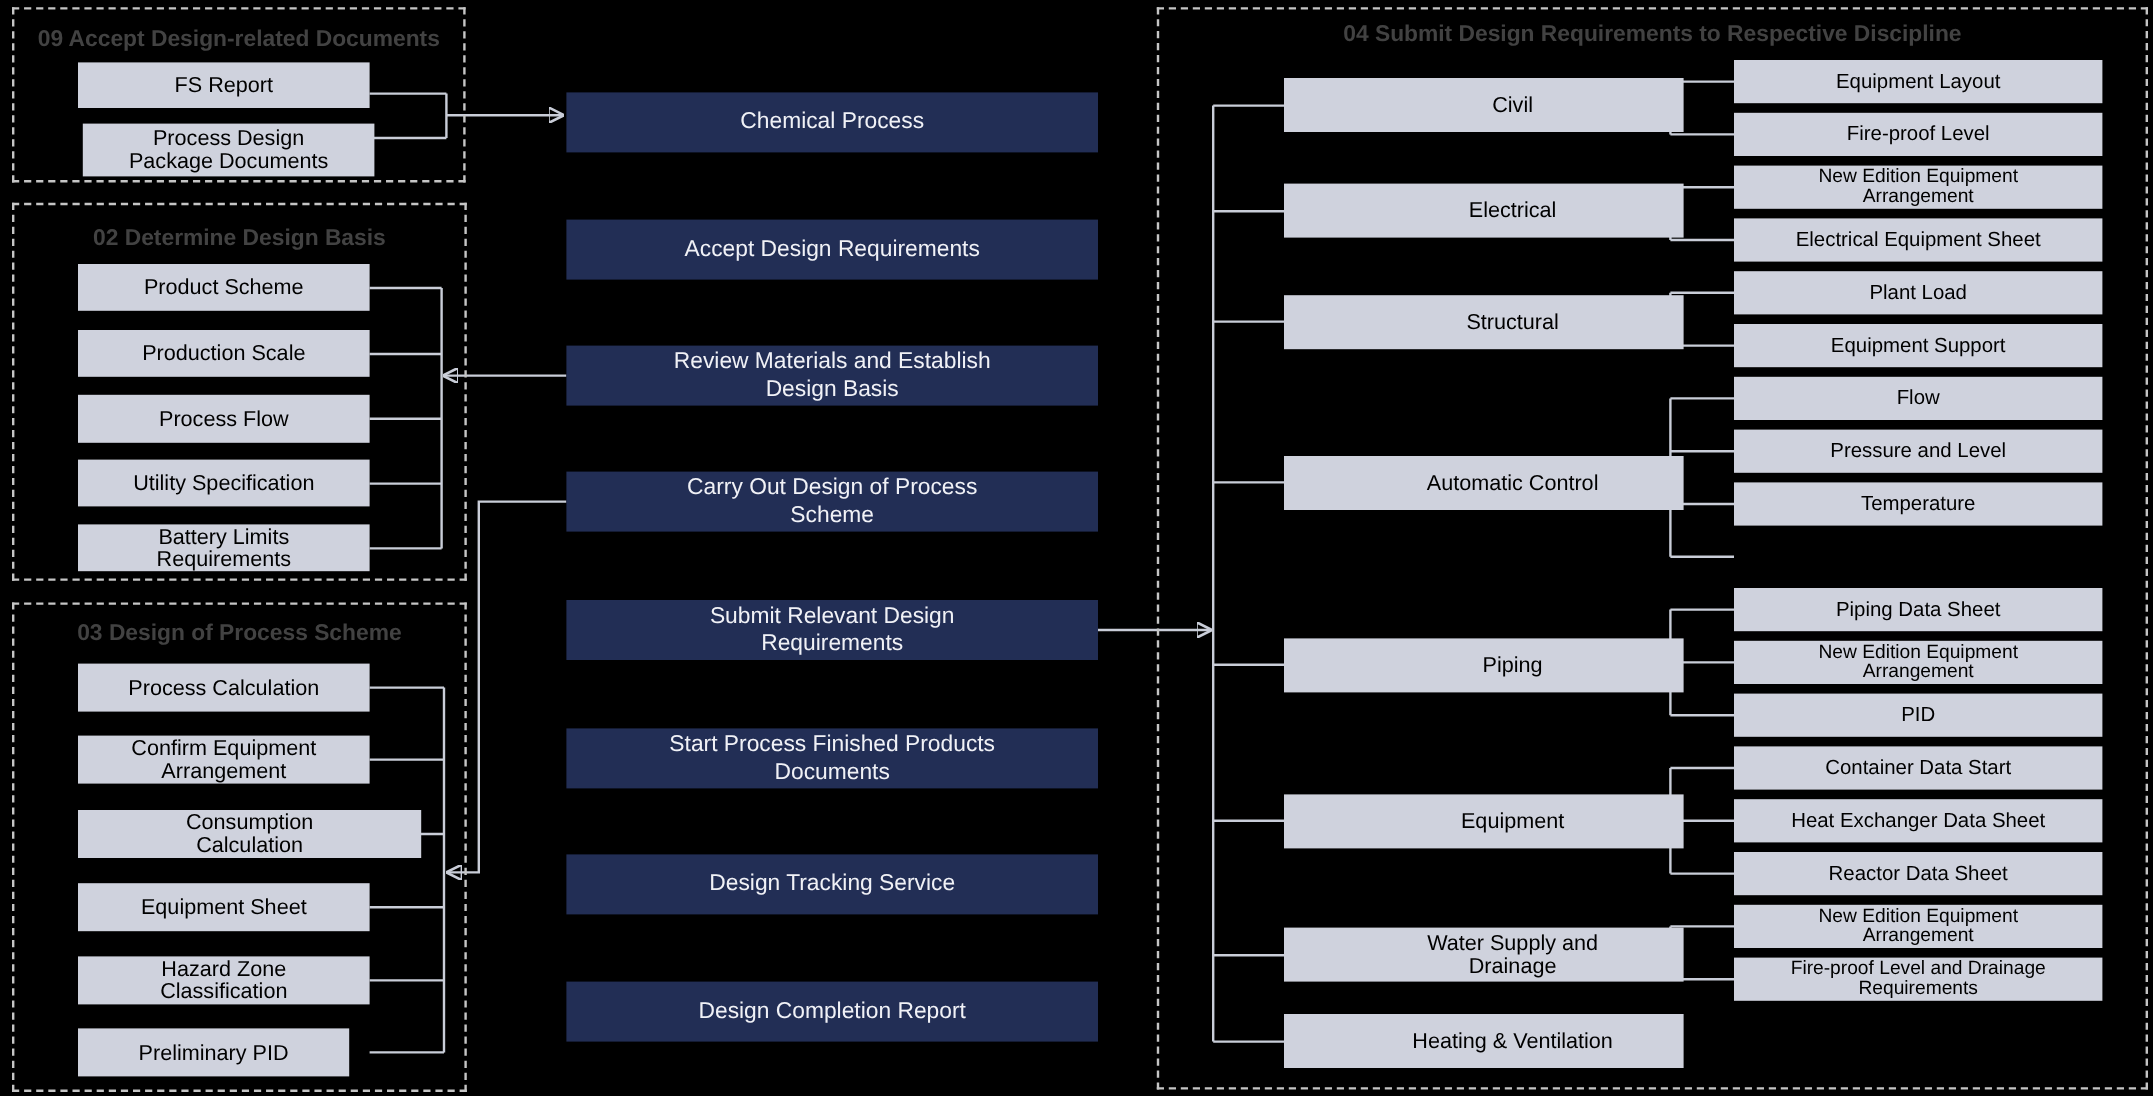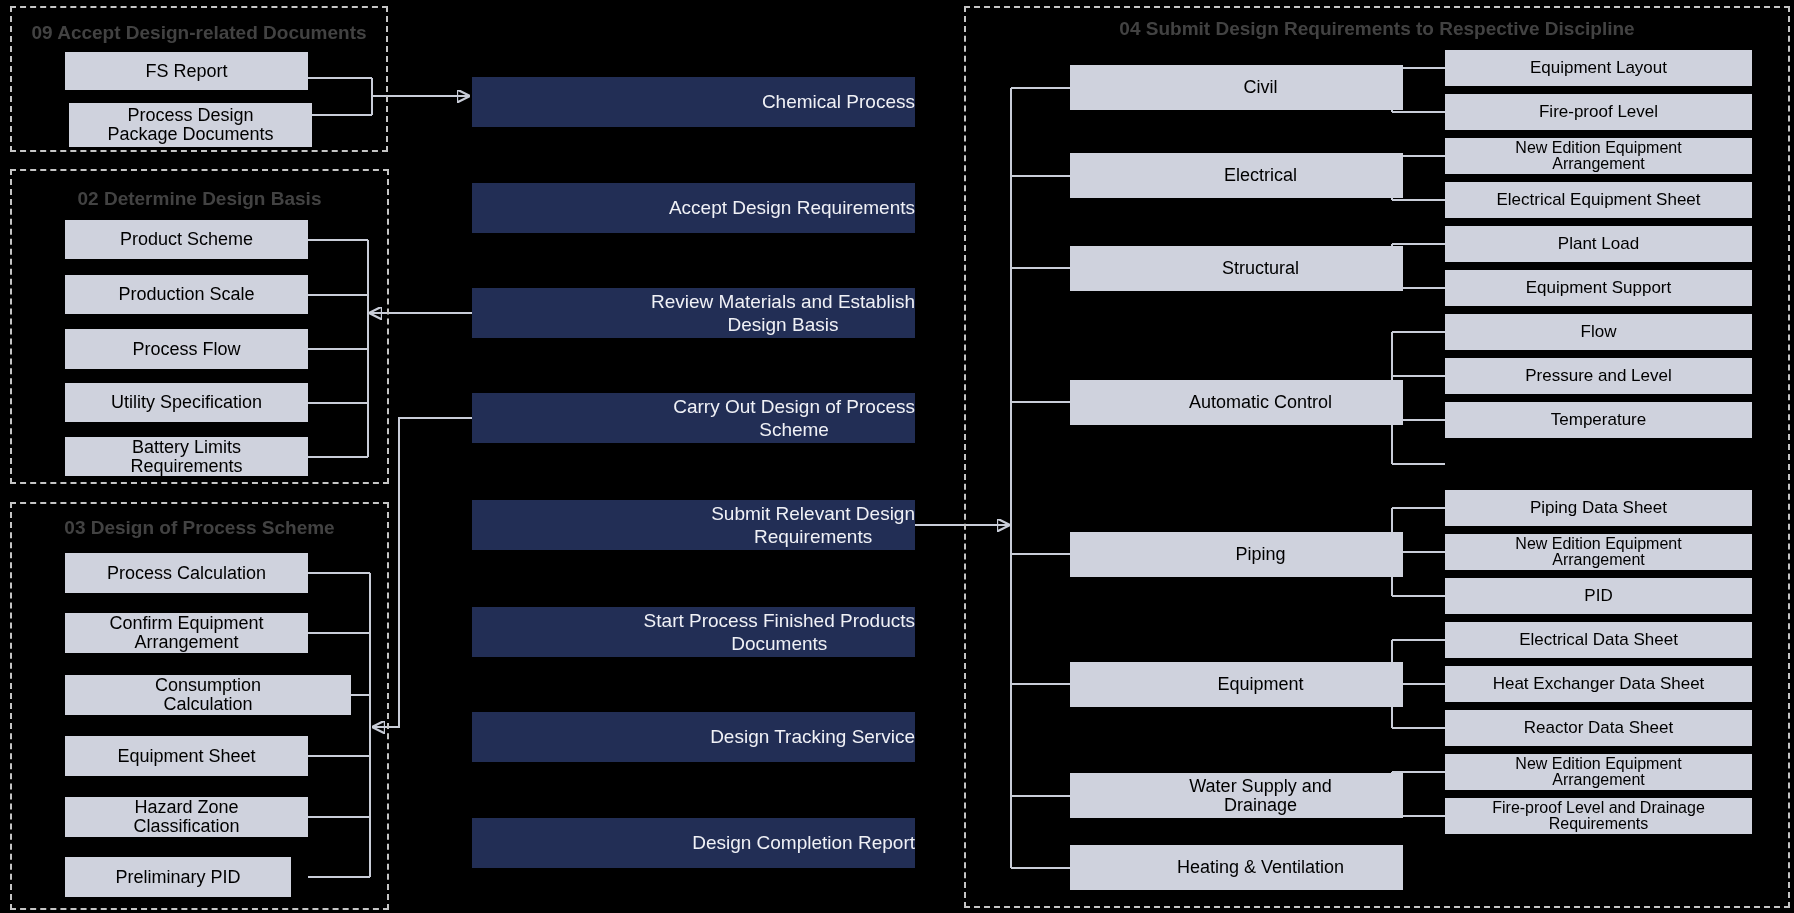--- a/index.html
+++ b/index.html
@@ -8,21 +8,21 @@
   .wires{position:absolute;left:0;top:0;}
   .wires path{stroke:#C9CDD8;stroke-width:2;fill:none;}
   .group{position:absolute;border:2px dashed #C5C5C5;box-sizing:border-box;}
   .gtitle{position:absolute;left:0;width:100%;text-align:center;font-weight:bold;
           font-size:19px;color:#424242;white-space:nowrap;}
   .box{position:absolute;display:flex;align-items:center;justify-content:center;
        text-align:center;box-sizing:border-box;}
   .box span{white-space:pre-line;display:block;}
   .lbox{background:#CFD2DD;color:#000;font-size:18px;line-height:1.05;}
   .navybox{left:472px;width:443px;height:50px;background:#222E55;color:#F0F1F6;
-           font-size:19px;line-height:1.22;justify-content:flex-end;}
+           font-size:19px;line-height:1.22;}
   .discbox{left:1070px;width:333px;height:45px;background:#CFD2DD;color:#000;
            font-size:18px;line-height:1.05;padding-left:48px;}
   .outbox{left:1445px;width:307px;height:36px;background:#CFD2DD;color:#000;
           font-size:17px;line-height:1.03;}
   .outbox.two{font-size:16px;}
 </style>
 </head>
 <body>
 
 <div class="canvas">
@@ -210,21 +210,21 @@
     <span>Piping Data Sheet</span>
     </div>
   <div class="box outbox two" style="top:534px">
     <span>New Edition Equipment
 Arrangement</span>
     </div>
   <div class="box outbox" style="top:578px">
     <span>PID</span>
     </div>
   <div class="box outbox" style="top:622px">
-    <span>Electrical Data Sheet</span>
+    <span>Container Data Start</span>
     </div>
   <div class="box outbox" style="top:666px">
     <span>Heat Exchanger Data Sheet</span>
     </div>
   <div class="box outbox" style="top:710px">
     <span>Reactor Data Sheet</span>
     </div>
   <div class="box outbox two" style="top:754px">
     <span>New Edition Equipment
 Arrangement</span>

